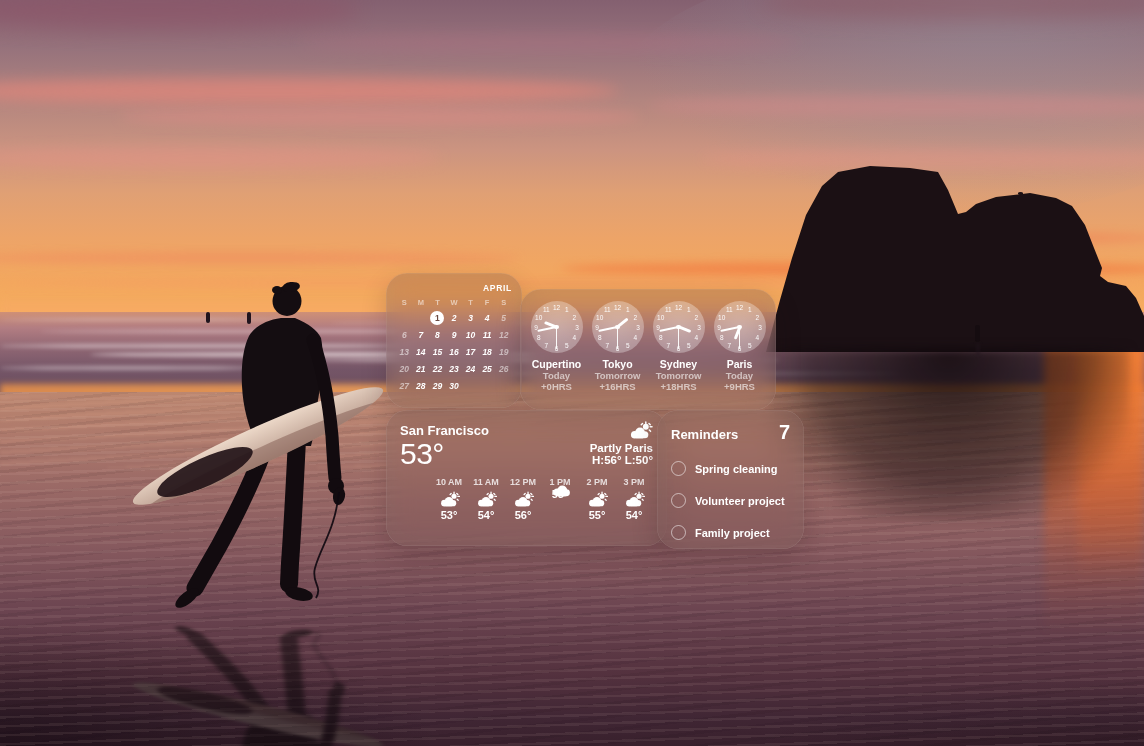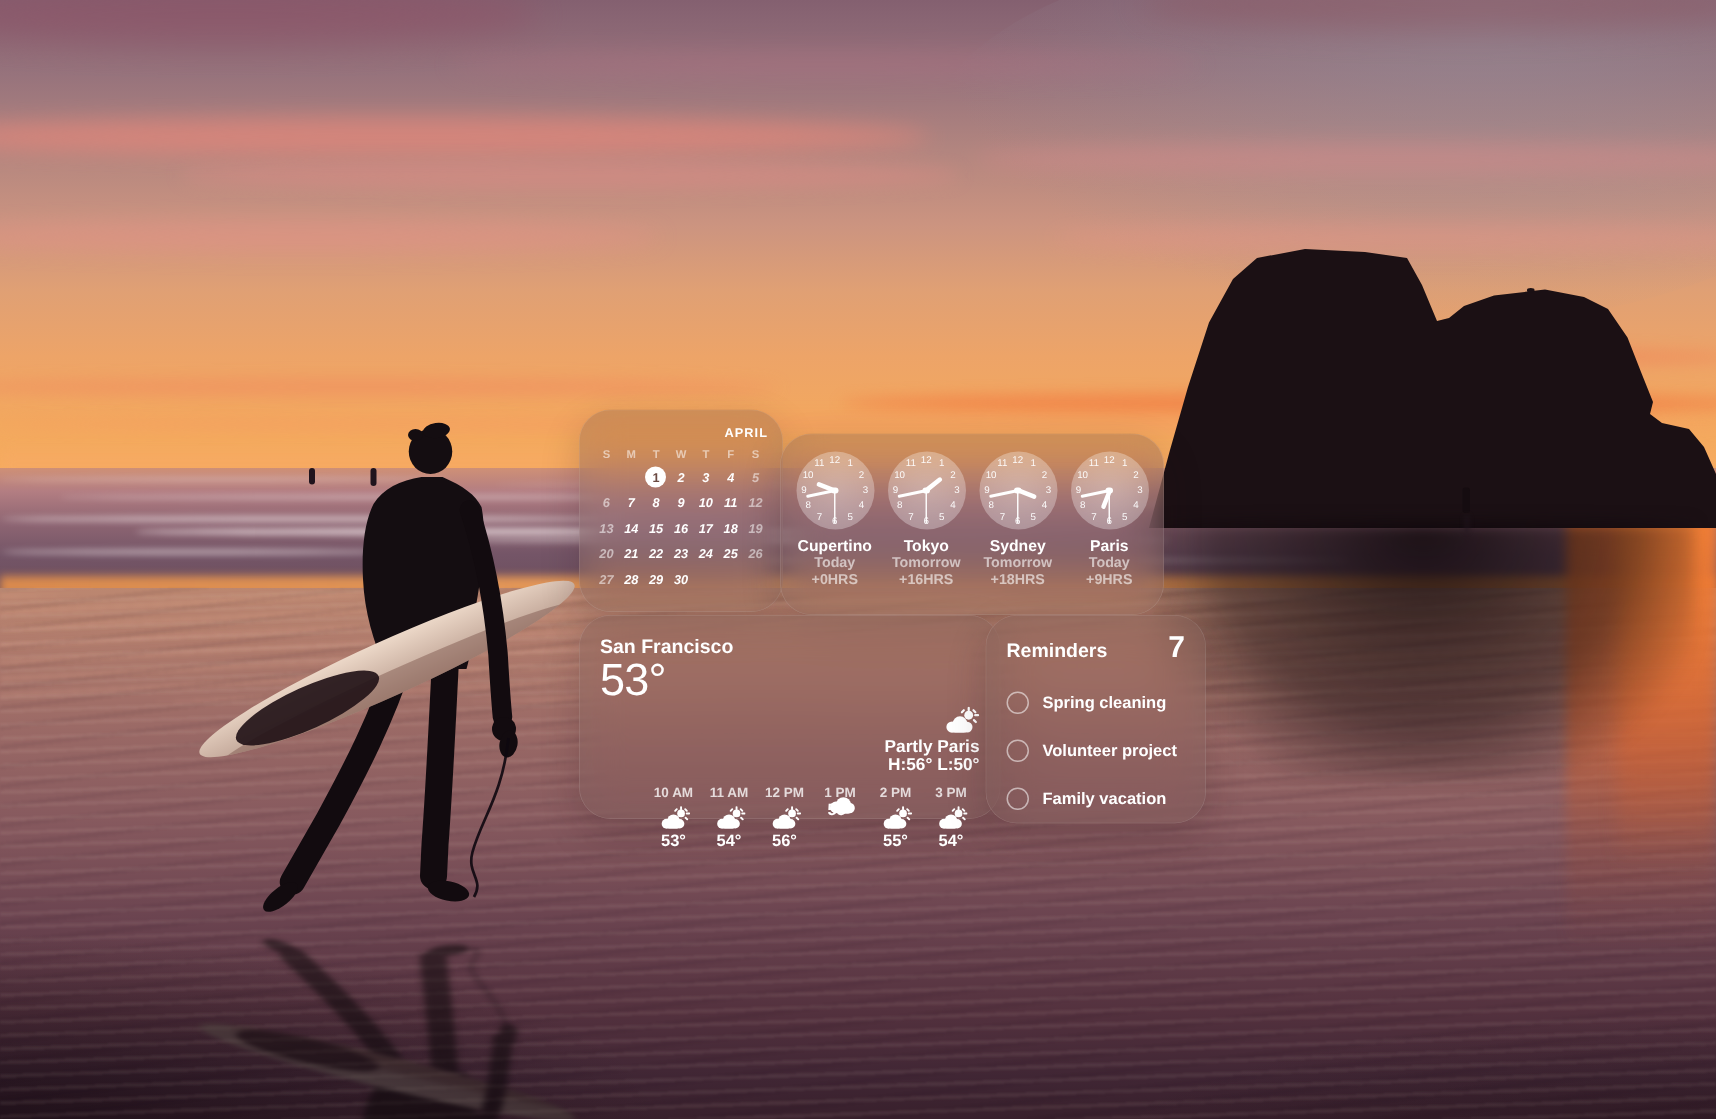--- a/index.html
+++ b/index.html
@@ -62,21 +62,21 @@
   .cnum{position:absolute;transform:translate(-50%,-50%);font-size:6.5px;color:rgba(255,255,255,.95);}
   .hand{position:absolute;left:50%;bottom:50%;transform-origin:50% 100%;background:#fff;border-radius:2px;}
   .hand.h{width:3.4px;height:13px;margin-left:-1.7px;}
   .hand.m{width:2.2px;height:19px;margin-left:-1.1px;}
   .hand.s{width:1px;height:21.5px;margin-left:-.5px;background:rgba(255,255,255,.95);}
   .hub{position:absolute;left:50%;top:50%;width:4.5px;height:4.5px;margin:-2.25px 0 0 -2.25px;background:#fff;border-radius:50%;}
   .clock-city{font-size:10.5px;font-weight:bold;margin-top:5px;}
   .clock-day,.clock-offset{font-size:9.5px;font-weight:bold;color:rgba(255,255,255,.6);line-height:1.18;}
   
   .weather{padding:10px 14px 9px;}
-  .w-top{display:flex;justify-content:space-between;flex-direction:column;}
+  .w-top{display:flex;justify-content:space-between;}
   .w-city{font-size:13px;font-weight:bold;margin-top:3px;}
   .w-temp{font-size:30px;font-weight:300;line-height:32px;letter-spacing:-.5px;}
   .w-right{display:flex;flex-direction:column;align-items:flex-end;text-align:right;margin-top:1px;}
   .w-cond{font-size:11.5px;font-weight:bold;margin-top:2px;}
   .w-hl{font-size:11.5px;font-weight:bold;}
   .w-hours{display:flex;justify-content:space-between;margin-top:7px;padding:0 2px;margin-left:30px;}
   .hour{display:flex;flex-direction:column;align-items:center;width:34px;}
   .hour-time{font-size:9px;font-weight:bold;color:rgba(255,255,255,.78);white-space:nowrap;}
   .hour-temp{font-size:11px;font-weight:bold;margin-top:1px;}
   .wico{display:flex;align-items:center;justify-content:center;margin-top:4px;height:17px;}
@@ -611,18 +611,18 @@
           <span class="rem-label">Spring cleaning</span>
         </div>
 
         <div class="rem-item">
           <span class="rem-circle"></span>
           <span class="rem-label">Volunteer project</span>
         </div>
 
         <div class="rem-item">
           <span class="rem-circle"></span>
-          <span class="rem-label">Family vacation</span>
+          <span class="rem-label">Family project</span>
         </div>
       </div>
   </div>
 
 </div>
 
 </body></html>

